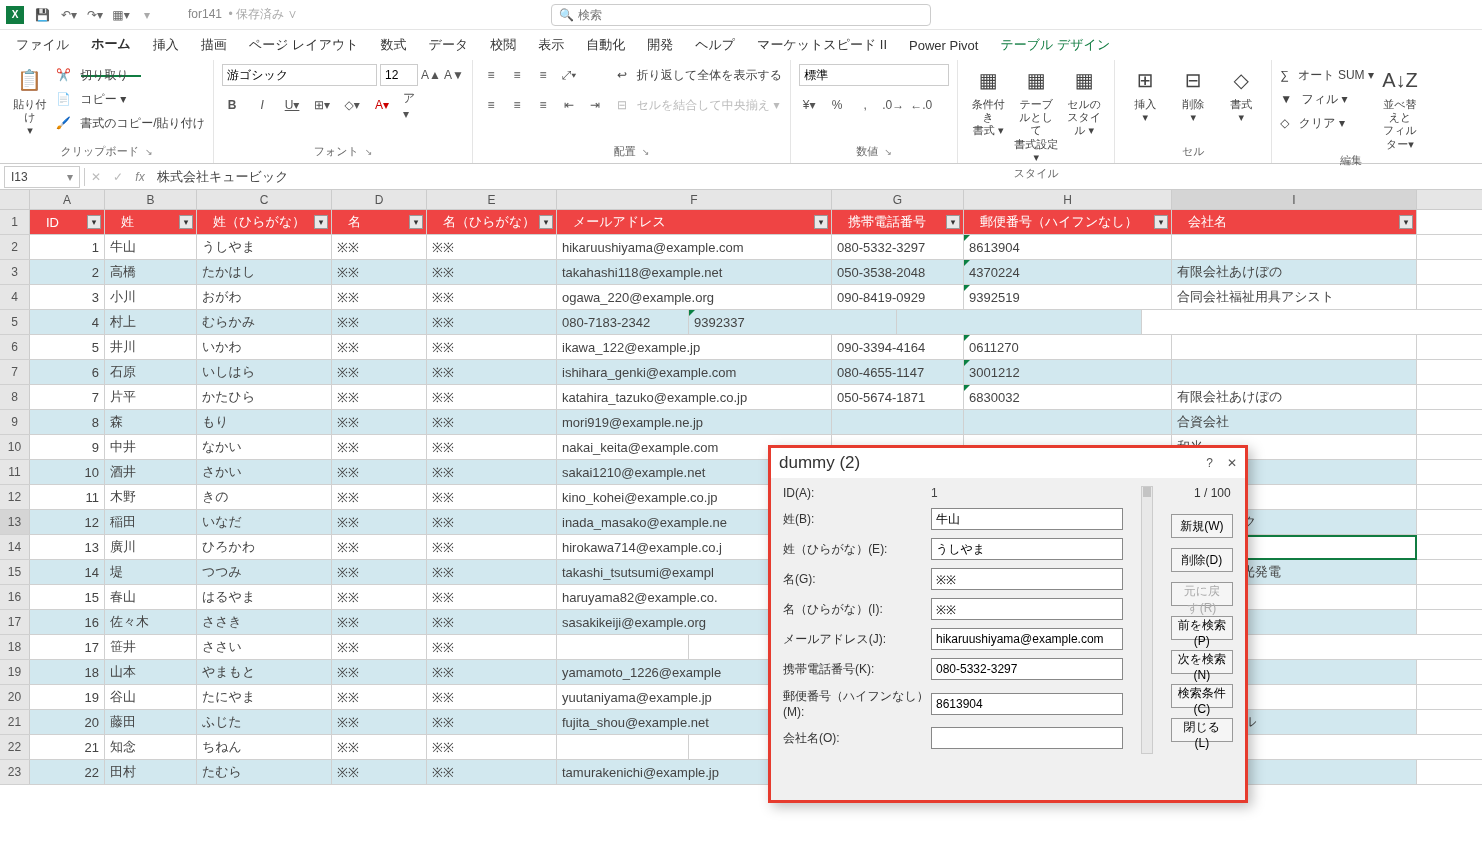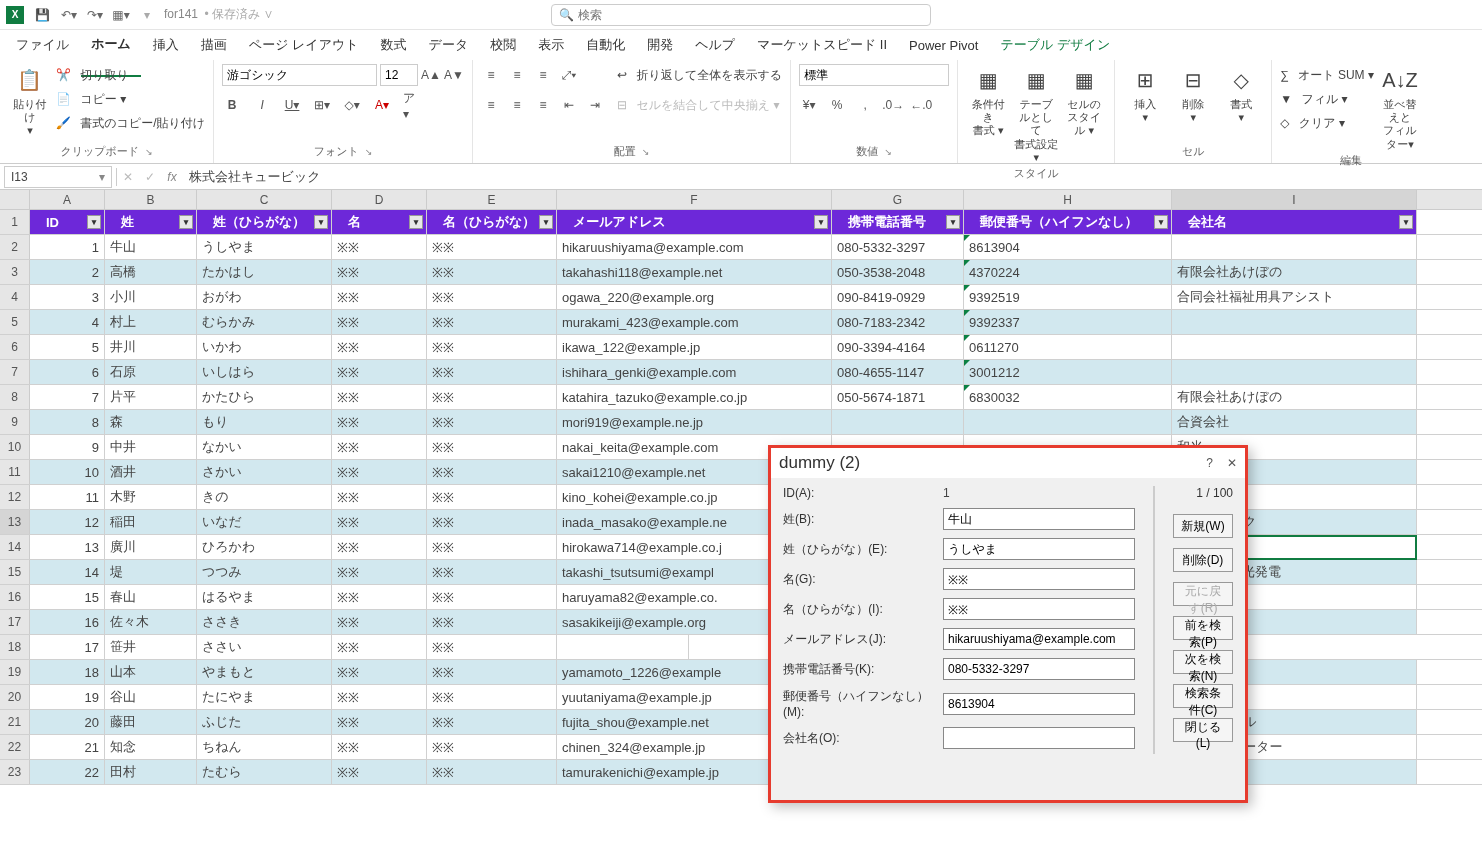--- a/index.html
+++ b/index.html
@@ -2,21 +2,21 @@
 <html><head>
 <meta charset="utf-8">
 <style>
 * { margin: 0; padding: 0; box-sizing: border-box; font-family: "Yu Gothic UI", "Meiryo", sans-serif; }
 body { width: 1482px; height: 844px; background: #fff; overflow: hidden; position: relative; font-size: 12px; color: #444; }
 
 
 .title-bar { height: 30px; background: #fff; display: flex; align-items: center; padding: 0 6px; border-bottom: 1px solid #e5e5e5; }
 .title-bar .app-icon { width: 18px; height: 18px; background: #107c41; margin-right: 6px; display: flex; align-items: center; justify-content: center; color: #fff; font-size: 10px; font-weight: bold; }
 .title-bar .qa-btn { width: 20px; height: 20px; margin: 0 3px; display: flex; align-items: center; justify-content: center; color: #666; }
-.title-bar .doc-name { margin-left: 4px; color: #888; font-size: 12px; }
+.title-bar .doc-name { margin-left: 28px; color: #888; font-size: 12px; }
 .title-bar .doc-saved { color: #aaa; margin-left: 3px; }
 .title-bar .search-wrap { position: absolute; left: 50%; transform: translateX(-50%); width: 380px; }
 .title-bar .search { width: 100%; height: 22px; border: 1px solid #ccc; border-radius: 4px; padding: 0 8px 0 26px; font-size: 12px; background: #fff; }
 .title-bar .search-icon { position: absolute; left: 8px; top: 4px; color: #888; }
 
 
 .ribbon-tabs { height: 30px; display: flex; align-items: center; padding: 0 6px; gap: 2px; font-size: 13px; }
 .ribbon-tab { padding: 22px 10px; cursor: pointer; color: #333; }
 .ribbon-tab.active { border-bottom: 2px solid #107c41; font-weight: 600; }
 .ribbon-tab.green { color: #107c41; }
@@ -31,54 +31,54 @@
 .btn-lg .ico { width: 32px; height: 32px; margin-bottom: 2px; display: flex; align-items: center; justify-content: center; font-size: 20px; }
 .small-row { display: flex; align-items: center; gap: 3px; font-size: 12px; color: #444; height: 22px; }
 .col { display: flex; flex-direction: column; gap: 2px; }
 .sel { border: 1px solid #ccc; height: 22px; padding: 0 4px; font-size: 12px; background: #fff; }
 .icon-btn { width: 20px; height: 20px; border: 1px solid transparent; display: inline-flex; align-items: center; justify-content: center; color: #555; position:relative; }
 .icon-btn::after { content:""; position:absolute; right:-4px; top:50%; }
 .launcher { font-size: 9px; color: #888; }
 
 
 .formula-bar { height: 26px; display: flex; align-items: center; border-bottom: 1px solid #ccc; }
-.name-box { width: 108px; height: 22px; border: 1px solid #ccc; margin: 0 4px; padding: 0 6px; display: flex; align-items: center; justify-content: space-between; }
+.name-box { width: 76px; height: 22px; border: 1px solid #ccc; margin: 0 4px; padding: 0 6px; display: flex; align-items: center; justify-content: space-between; }
 .fb-btn { width: 22px; height: 22px; display: flex; align-items: center; justify-content: center; color: #888; }
 .fb-input { flex: 1; padding: 0 6px; font-size: 13px; }
 
 
 .col-headers { height: 20px; display: flex; background: #e6e6e6; border-bottom: 1px solid #ccc; }
 .row-header-spacer { width: 30px; border-right: 1px solid #ccc; background: #e6e6e6; }
 .ch { border-right: 1px solid #ccc; display: flex; align-items: center; justify-content: center; font-size: 12px; color: #555; }
 
 
 .grid-wrap { position: relative; }
 .grid-row { height: 25px; display: flex; border-bottom: 1px solid #d0d0d0; }
 .row-head { width: 30px; background: #e6e6e6; border-right: 1px solid #ccc; display: flex; align-items: center; justify-content: center; font-size: 12px; color: #555; }
 .cell { border-right: 1px solid #d0d0d0; padding: 0 5px; display: flex; align-items: center; font-size: 13px; overflow: hidden; white-space: nowrap; }
 
-.hdr { background: #6d28d9; color: #fff; font-weight: bold; position: relative; padding-left: 16px; }
+.hdr { background: #ef4444; color: #fff; font-weight: normal; position: relative; padding-left: 16px; }
 .hdr .filter-arrow { position: absolute; right: 3px; top: 50%; transform: translateY(-50%); width: 14px; height: 14px; background: #e8e8e8; border: 1px solid #999; display: flex; align-items: center; justify-content: center; font-size: 9px; color: #333; }
 .band-a { background: #d2e8ef; }
 .band-b { background: #ffffff; }
 .num { justify-content: flex-end; }
 .row-head.selected { background: #d5d5d5; }
 .col-sel-ind { background: #d5d5d5; }
 .warn::before { content:""; position:absolute; left:0; top:0; border-top:6px solid #0b8043; border-right:6px solid transparent; }
 .cell.relpos { position: relative; }
 
 
 .dialog { position: absolute; left: 768px; top: 445px; width: 480px; height: 358px; background: #f0f0f0; border: 3px solid #e63b2e; box-shadow: 4px 4px 12px rgba(0,0,0,.25); }
 .dialog-title { height: 30px; display: flex; align-items: center; justify-content: space-between; padding: 0 8px; background: #fff; }
 .dialog-title .t { font-size: 17px; color: #333; }
 .dialog-title .ctrls { display: flex; gap: 14px; color: #555; }
 .dialog-body { padding: 8px 12px; display: flex; gap: 18px; }
 .form-col { flex: 1; }
 .btn-col { width: 90px; display: flex; flex-direction: column; gap: 10px; }
-.form-row { display: flex; align-items: center; margin-bottom: 8px; gap: 12px; }
+.form-row { display: flex; align-items: center; margin-bottom: 8px; }
 .form-row .lbl { width: 148px; font-size: 12px; color: #333; }
 .form-row .val { flex: 1; }
 .form-row input[type=text] { width: 192px; height: 22px; border: 1px solid #888; padding: 0 4px; font-size: 12px; background: #fff; }
 .btn3d { height: 24px; border: 1px solid #999; background: #f5f5f5; font-size: 12px; padding: 0 6px; cursor: pointer; }
 .btn3d:disabled { color: #aaa; }
 .scrollbar-v { width: 16px; background: #e8e8e8; border: 1px solid #ccc; height: 268px; position: relative; }
 .scrollbar-v .thumb { position: absolute; left: 1px; right: 1px; top: 0; height: 10px; background: #c4c4c4; }
 .record-no { font-size: 12px; color: #333; text-align: right; margin-bottom: 4px; width: 60px; }
 
 
@@ -353,21 +353,20 @@
       <div class="cell wH band-b relpos warn">9392519</div>
       <div class="cell wI band-b">合同会社福祉用具アシスト</div>
     </div>
     <div class="grid-row">
       <div class="row-head">5</div>
       <div class="cell wA band-a num">4</div>
       <div class="cell wB band-a">村上</div>
       <div class="cell wC band-a">むらかみ</div>
       <div class="cell wD band-a">※※</div>
       <div class="cell wE band-a">※※</div>
-      <div class="cell wF band-a">murakami_423@example.com</div>
       <div class="cell wG band-a">080-7183-2342</div>
       <div class="cell wH band-a relpos warn">9392337</div>
       <div class="cell wI band-a"></div>
     </div>
     <div class="grid-row">
       <div class="row-head">6</div>
       <div class="cell wA band-b num">5</div>
       <div class="cell wB band-b">井川</div>
       <div class="cell wC band-b">いかわ</div>
       <div class="cell wD band-b">※※</div>
@@ -556,21 +555,20 @@
       <div class="cell wH band-a"></div>
       <div class="cell wI band-a">エスポワール</div>
     </div>
     <div class="grid-row">
       <div class="row-head">22</div>
       <div class="cell wA band-b num">21</div>
       <div class="cell wB band-b">知念</div>
       <div class="cell wC band-b">ちねん</div>
       <div class="cell wD band-b">※※</div>
       <div class="cell wE band-b">※※</div>
-      <div class="cell wF band-b">chinen_324@example.jp</div>
       <div class="cell wG band-b"></div>
       <div class="cell wH band-b"></div>
       <div class="cell wI band-b">カドヤ・モーター</div>
     </div>
     <div class="grid-row">
       <div class="row-head">23</div>
       <div class="cell wA band-a num">22</div>
       <div class="cell wB band-a">田村</div>
       <div class="cell wC band-a">たむら</div>
       <div class="cell wD band-a">※※</div>

